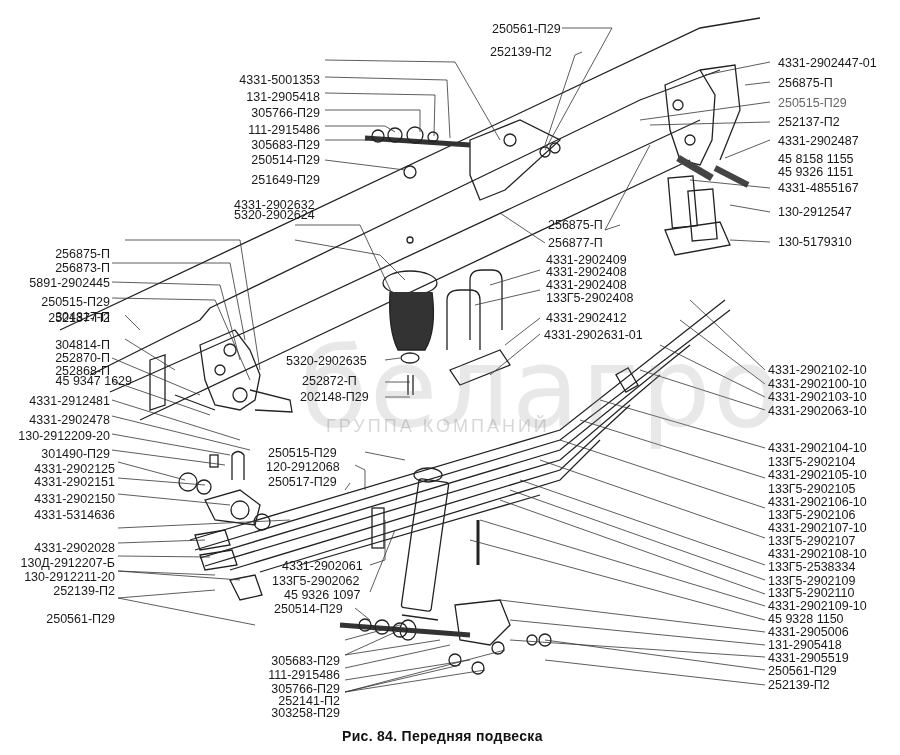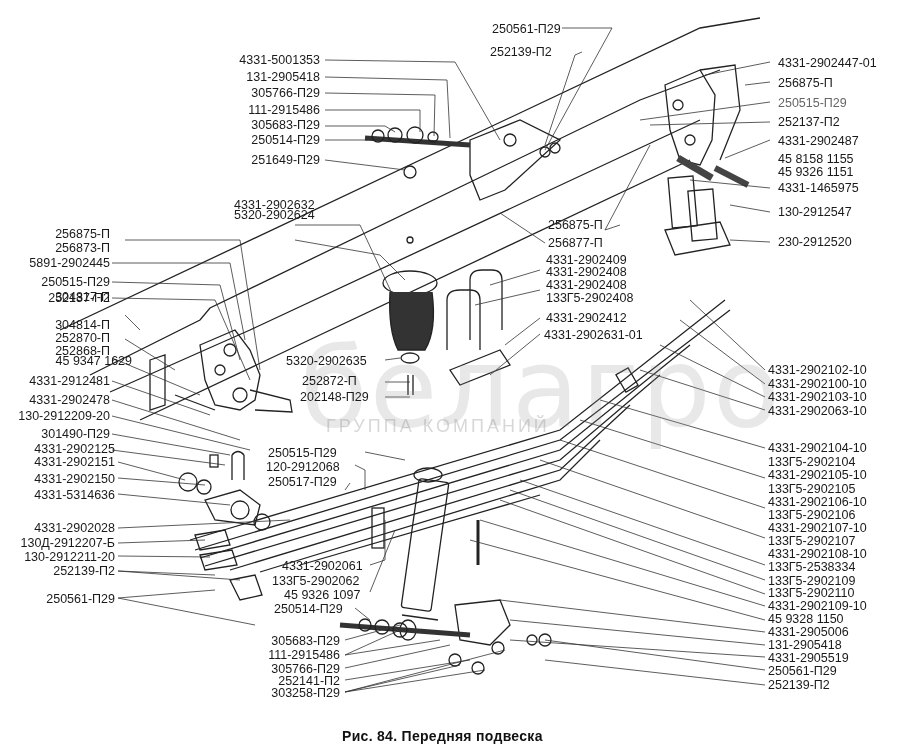--- a/index.html
+++ b/index.html
@@ -1,19 +1,19 @@
 <!DOCTYPE html>
 <html><head>
 <meta charset="utf-8">
 <style>
   html, body { margin:0; padding:0; background:#ffffff; }
   body { width:900px; height:755px; position:relative; overflow:hidden; font-family:"Liberation Sans", sans-serif; color:#1a1a1a; }
   #diagram { position:absolute; left:0; top:0; width:900px; height:755px; }
   .lbl { position:absolute; font-size:12.5px; line-height:14px; white-space:nowrap; color:#1a1a1a; }
-  .r { text-align:right; }
+  .r { text-align:right;margin-top:20px; }
   .caption { position:absolute; left:342px; top:728px; font-size:14px; font-weight:bold; color:#111; letter-spacing:0.3px; }
   .watermark { position:absolute; left:300px; top:324px; font-size:110px; color:rgba(150,150,150,0.22); font-family:"DejaVu Sans", sans-serif; letter-spacing:2px; }
   .watermark-sub { position:absolute; left:326px; top:416px; font-size:18px; color:rgba(140,140,140,0.35); letter-spacing:3px; }
 </style>
 </head>
 <body>
 
 <svg id="diagram" viewBox="0 0 900 755" xmlns="http://www.w3.org/2000/svg">
   <g fill="none" stroke="#222" stroke-width="1.3">
 
@@ -216,23 +216,23 @@
 <div class="lbl r" style="left:180px;top:133px;width:140px">250514-П29</div>
 <div class="lbl r" style="left:180px;top:153px;width:140px">251649-П29</div>
 
 <div class="lbl" style="left:778px;top:56px">4331-2902447-01</div>
 <div class="lbl" style="left:778px;top:76px">256875-П</div>
 <div class="lbl" style="left:778px;top:96px;color:#666">250515-П29</div>
 <div class="lbl" style="left:778px;top:115px">252137-П2</div>
 <div class="lbl" style="left:778px;top:134px">4331-2902487</div>
 <div class="lbl" style="left:778px;top:152px">45 8158 1155</div>
 <div class="lbl" style="left:778px;top:165px">45  9326 1151</div>
-<div class="lbl" style="left:778px;top:181px">4331-1465975</div>
+<div class="lbl" style="left:778px;top:181px">4331-4855167</div>
 <div class="lbl" style="left:778px;top:205px">130-2912547</div>
-<div class="lbl" style="left:778px;top:235px">230-2912520</div>
+<div class="lbl" style="left:778px;top:235px">130-5179310</div>
 
 <div class="lbl" style="left:234px;top:198px">4331-2902632</div>
 <div class="lbl" style="left:234px;top:208px">5320-2902624</div>
 <div class="lbl" style="left:548px;top:218px">256875-П</div>
 <div class="lbl" style="left:548px;top:236px">256877-П</div>
 
 <div class="lbl" style="left:546px;top:253px">4331-2902409</div>
 <div class="lbl" style="left:546px;top:265px">4331-2902408</div>
 <div class="lbl" style="left:546px;top:278px">4331-2902408</div>
 <div class="lbl" style="left:546px;top:291px">133Г5-2902408</div>

